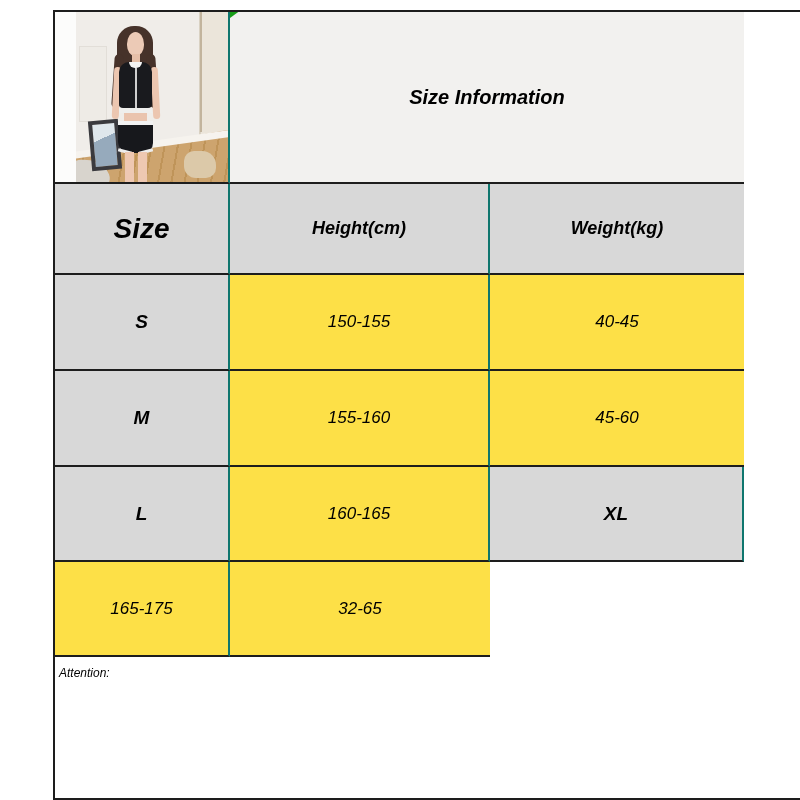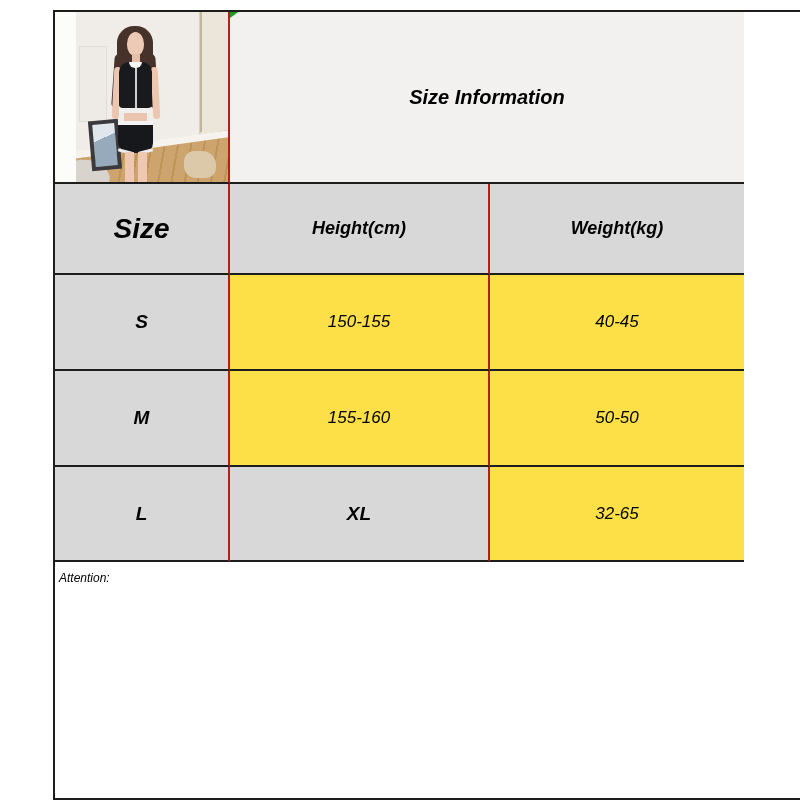--- a/index.html
+++ b/index.html
@@ -12,21 +12,21 @@
     position:absolute;left:53px;top:10px;width:797px;box-sizing:border-box;
     border:2px solid #1d1d1d;background:#fff;font-style:italic;
   }
   .grid{
     display:grid;
     grid-template-columns:175px 260px 254px;
     grid-template-rows:172px 91px 96px 96px 95px 95px 141px;
   }
   .cell{
     box-sizing:border-box;display:flex;align-items:center;justify-content:center;
-    border-right:2px solid #b91c1c;border-bottom:2px solid #1d1d1d;
+    border-right:2px solid #0f766e;border-bottom:2px solid #1d1d1d;
     overflow:hidden;position:relative;
   }
   .cell.last-col{border-right:none;}
   .panel-bg{background:#f2f1ef;}
   .gray-bg{background:#d8d8d8;}
   .data-bg{background:#fde047;}
   .title-cell{grid-column:2/4;font-size:20px;font-weight:bold;}
   .col-head{font-size:18px;font-weight:bold;}
   .size-head{font-size:28px;font-weight:bold;}
   .size-letter{font-size:19px;font-weight:bold;}
@@ -126,25 +126,27 @@
     <div class="cell gray-bg size-head">Size</div>
     <div class="cell gray-bg col-head">Height(cm)</div>
     <div class="cell gray-bg col-head last-col">Weight(kg)</div>
 
     <div class="cell gray-bg size-letter">S</div>
     <div class="cell data-bg data-val">150-155</div>
     <div class="cell data-bg data-val last-col">40-45</div>
 
     <div class="cell gray-bg size-letter">M</div>
     <div class="cell data-bg data-val">155-160</div>
-    <div class="cell data-bg data-val last-col">50-50</div>
+    <div class="cell data-bg data-val last-col">45-60</div>
 
     <div class="cell gray-bg size-letter">L</div>
+    <div class="cell data-bg data-val">160-165</div>
 
     <div class="cell gray-bg size-letter">XL</div>
+    <div class="cell data-bg data-val">165-175</div>
     <div class="cell data-bg data-val last-col">32-65</div>
 
     <div class="attention">
       <p>Attention:</p>
     </div>
 
   </div>
 </div>
 
 </body></html>

